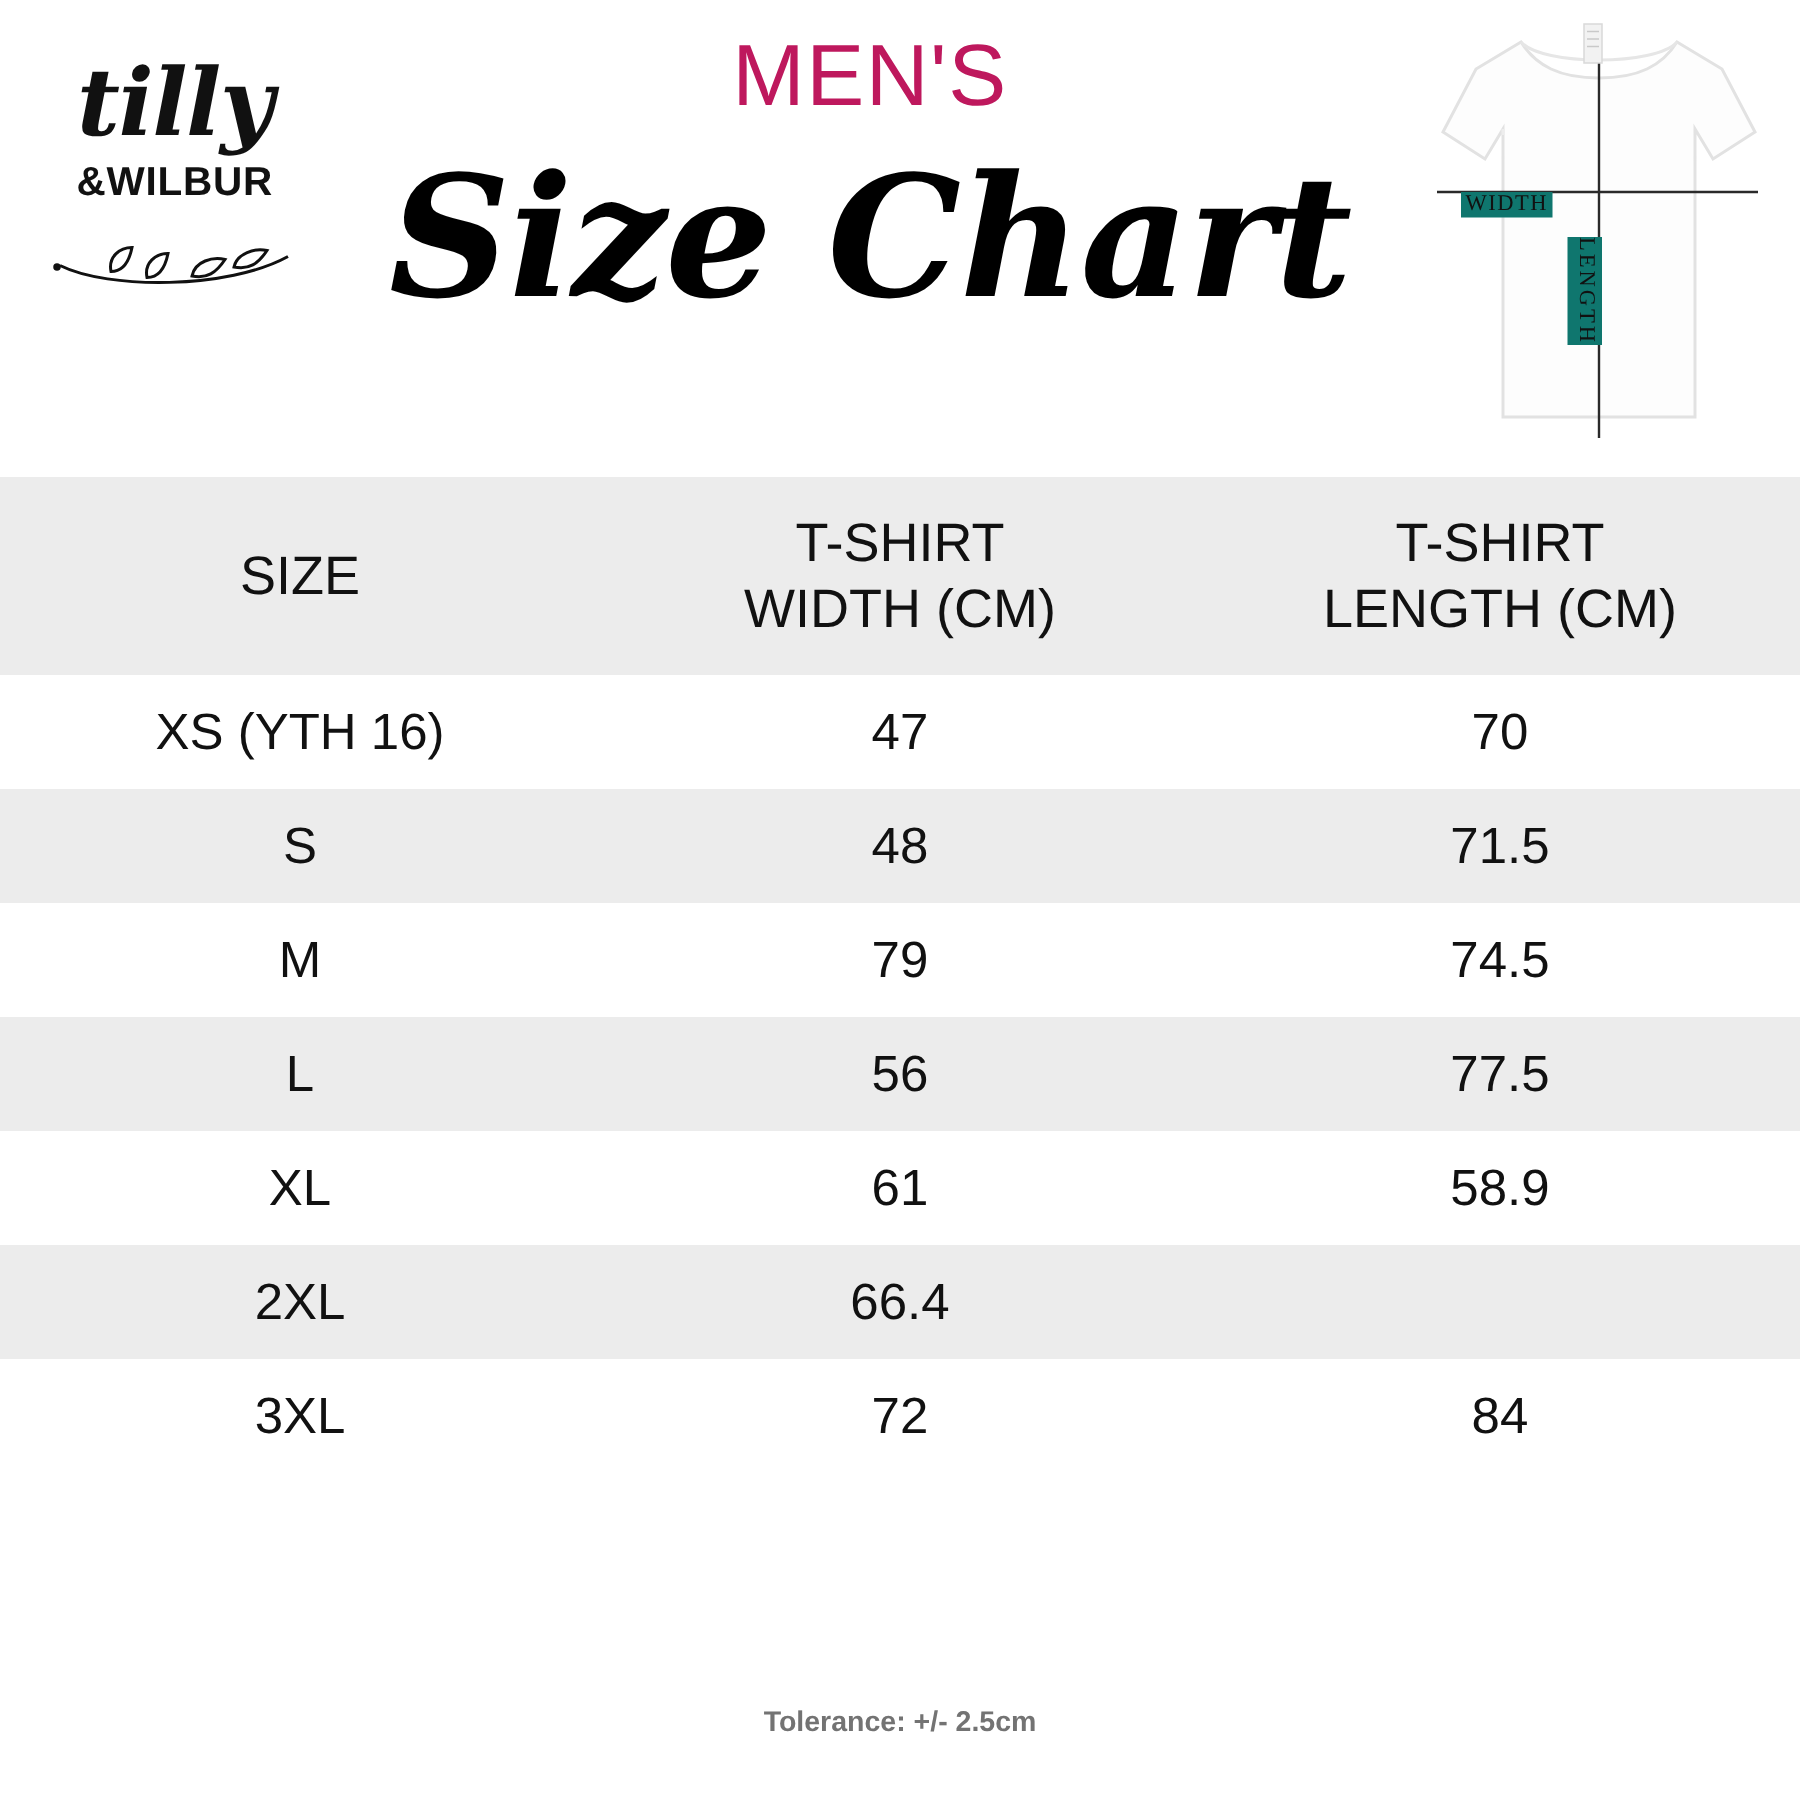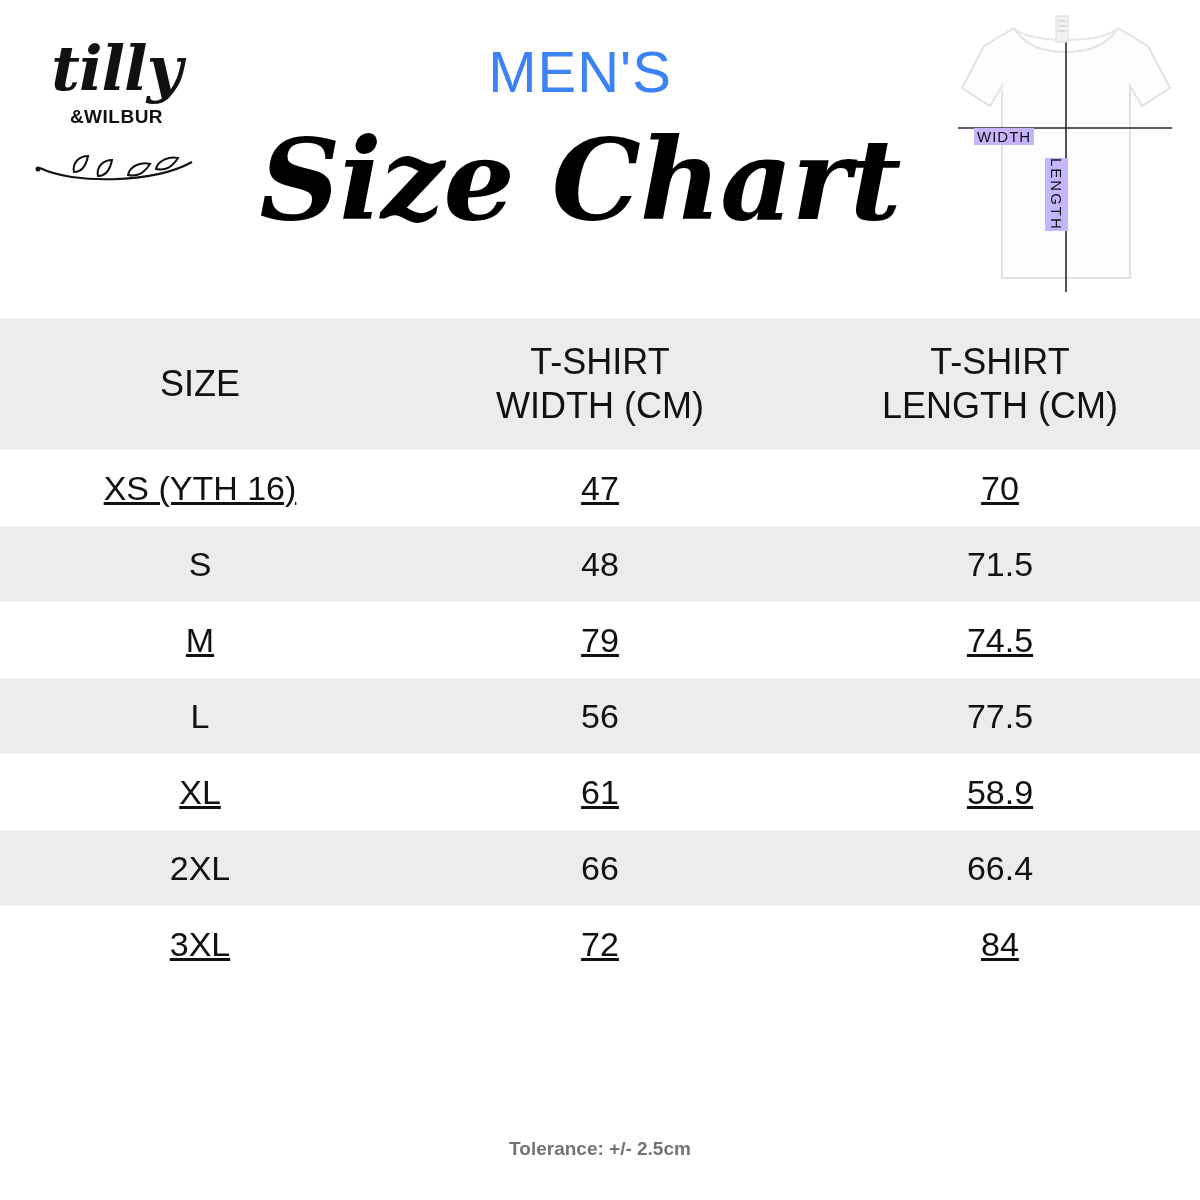--- a/index.html
+++ b/index.html
@@ -37,21 +37,21 @@
     font-style: italic;
     font-weight: bold;
     font-size: 62px;
     line-height: 62px;
     letter-spacing: -1px;
     color: #111;
   }
   .logo-sub {
     font-family: "Liberation Sans", sans-serif;
     font-weight: bold;
-    font-size: 19px;
+    font-size: 27px;
     letter-spacing: 0.5px;
     margin-top: 6px;
     color: #111;
   }
   .logo-flourish {
     margin-top: 10px;
   }
 
   .title-block {
     position: absolute;
@@ -59,22 +59,21 @@
     top: 20px;
     width: 760px;
     text-align: center;
   }
   .title-men {
     font-family: "Liberation Sans", sans-serif;
     font-size: 58px;
     line-height: 62px;
     font-weight: normal;
     letter-spacing: 1px;
-    color: #3b82f6;
-    margin-top: 21px;
+    color: #be185d;
   }
   .title-script {
     font-family: "DejaVu Serif", serif;
     font-style: italic;
     font-weight: bold;
     font-size: 112px;
     line-height: 130px;
     letter-spacing: -1px;
     color: #000;
     margin-top: 12px;
@@ -84,25 +83,25 @@
   .shirt-wrap {
     position: absolute;
     right: 16px;
     top: 10px;
     width: 240px;
     height: 285px;
   }
   .shirt-wrap svg { display: block; }
   .shirt-label {
     position: absolute;
-    font-family: Liberation Sans, sans-serif;
+    font-family: Liberation Serif, serif;
     font-size: 15px;
     letter-spacing: 1px;
     color: #111;
-    background: #c4b5fd;
+    background: #0f766e;
     padding: 0 3px;
   }
   .shirt-label.width {
     left: 30px;
     top: 118px;
   }
   .shirt-label.length {
     left: 101px;
     top: 148px;
     writing-mode: vertical-rl;
@@ -116,21 +115,21 @@
     top: 318px;
     width: 1200px;
     border-collapse: collapse;
   }
   .table-row {
     display: flex;
     width: 1200px;
     align-items: center;
   }
   .table-row.shaded { background: #ececec; }
-  .table-row.plain { background: #ffffff; text-decoration: underline; }
+  .table-row.plain { background: #ffffff; }
 
   .head-row { height: 132px; }
   .body-row { height: 76px; }
 
   .cell {
     text-align: center;
     font-size: 34px;
     color: #111;
   }
   .cell.size  { width: 400px; }
@@ -241,21 +240,20 @@
   </div>
 
   <div class="table-row plain body-row">
     <div class="cell size">XL</div>
     <div class="cell width">61</div>
     <div class="cell length">58.9</div>
   </div>
 
   <div class="table-row shaded body-row">
     <div class="cell size">2XL</div>
-    <div class="cell width">66</div>
     <div class="cell length">66.4</div>
   </div>
 
   <div class="table-row plain body-row">
     <div class="cell size">3XL</div>
     <div class="cell width">72</div>
     <div class="cell length">84</div>
   </div>
 
 </div>

